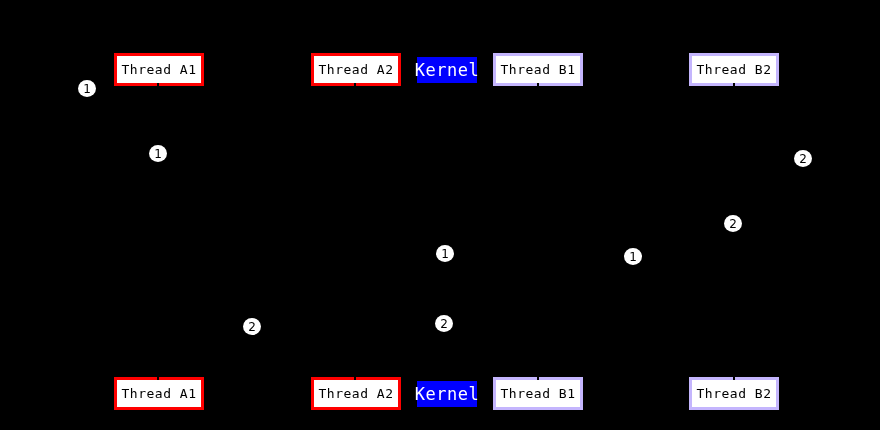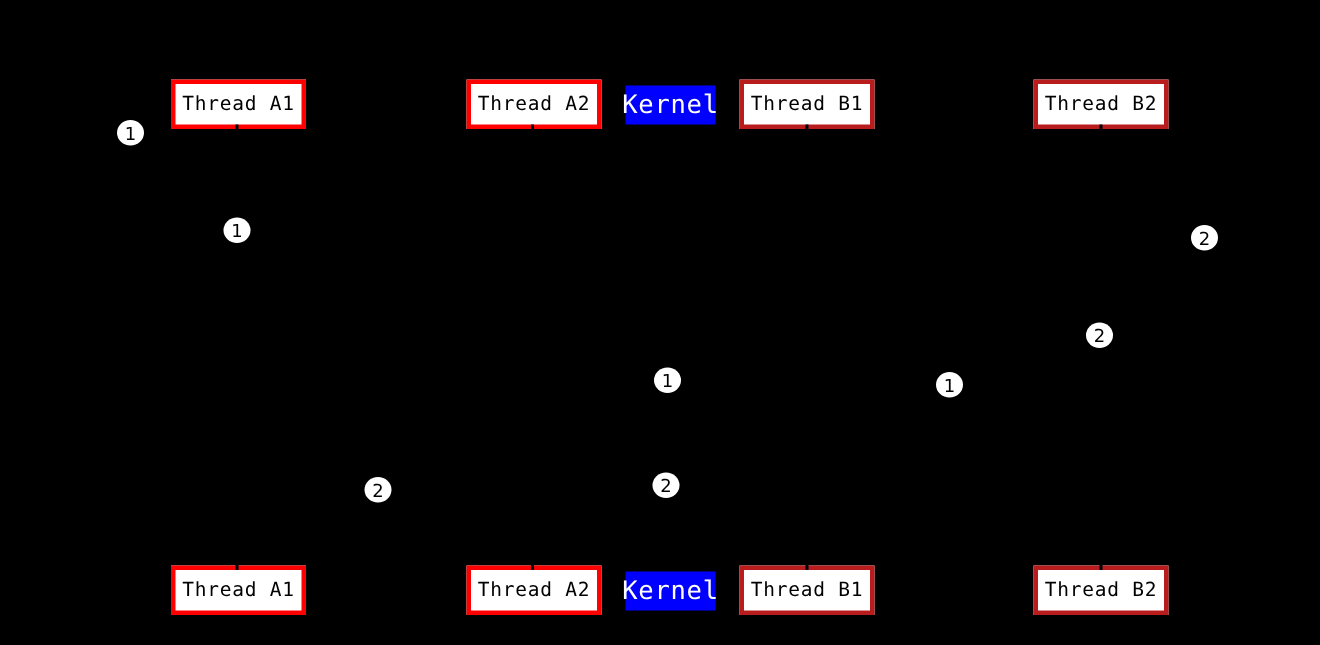--- a/index.html
+++ b/index.html
@@ -32,21 +32,21 @@
     line-height: 1;
   }
   .actor-thread-a {
     background: #ffffff;
     color: #000000;
     border: 3px solid #ff0000;
   }
   .actor-thread-b {
     background: #ffffff;
     color: #000000;
-    border: 3px solid #b91c1c;
+    border: 3px solid #c4b5fd;
   }
   .actor-kernel {
     background: #0000ff;
     color: #ffffff;
     border: none;
     font-size: 17px;
   }
   .lifeline-tick {
     position: absolute;
     width: 2px;

